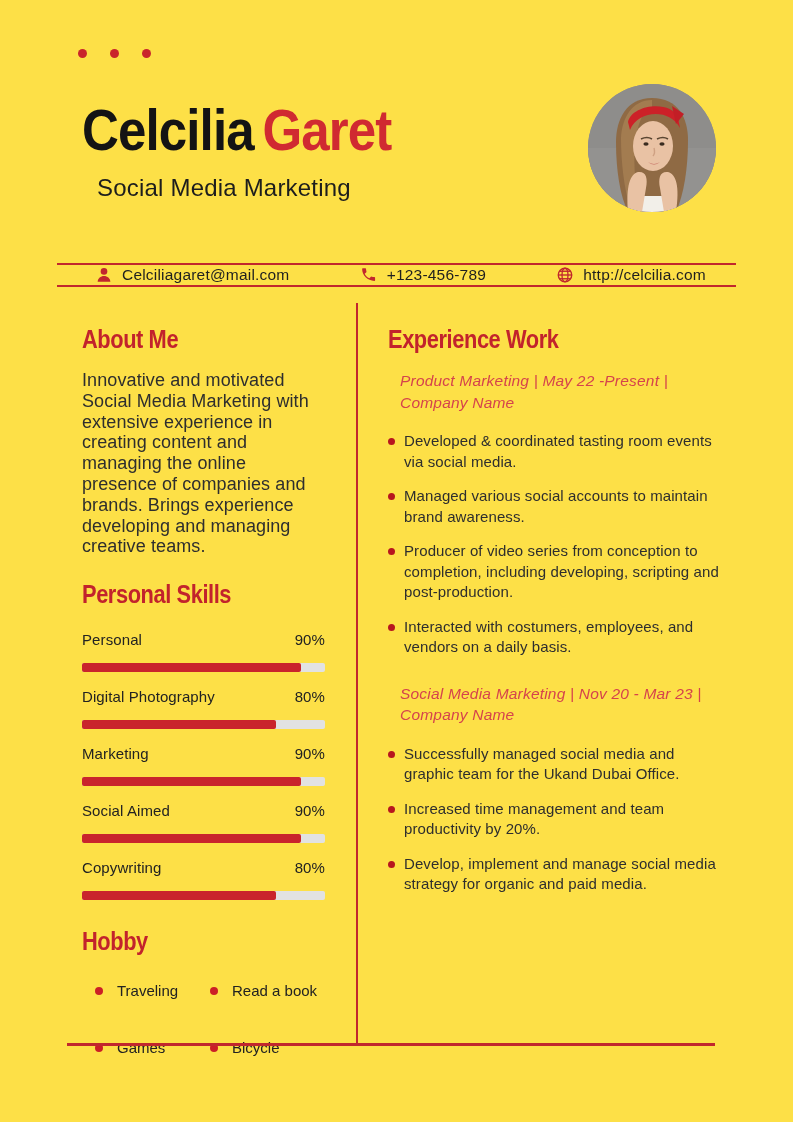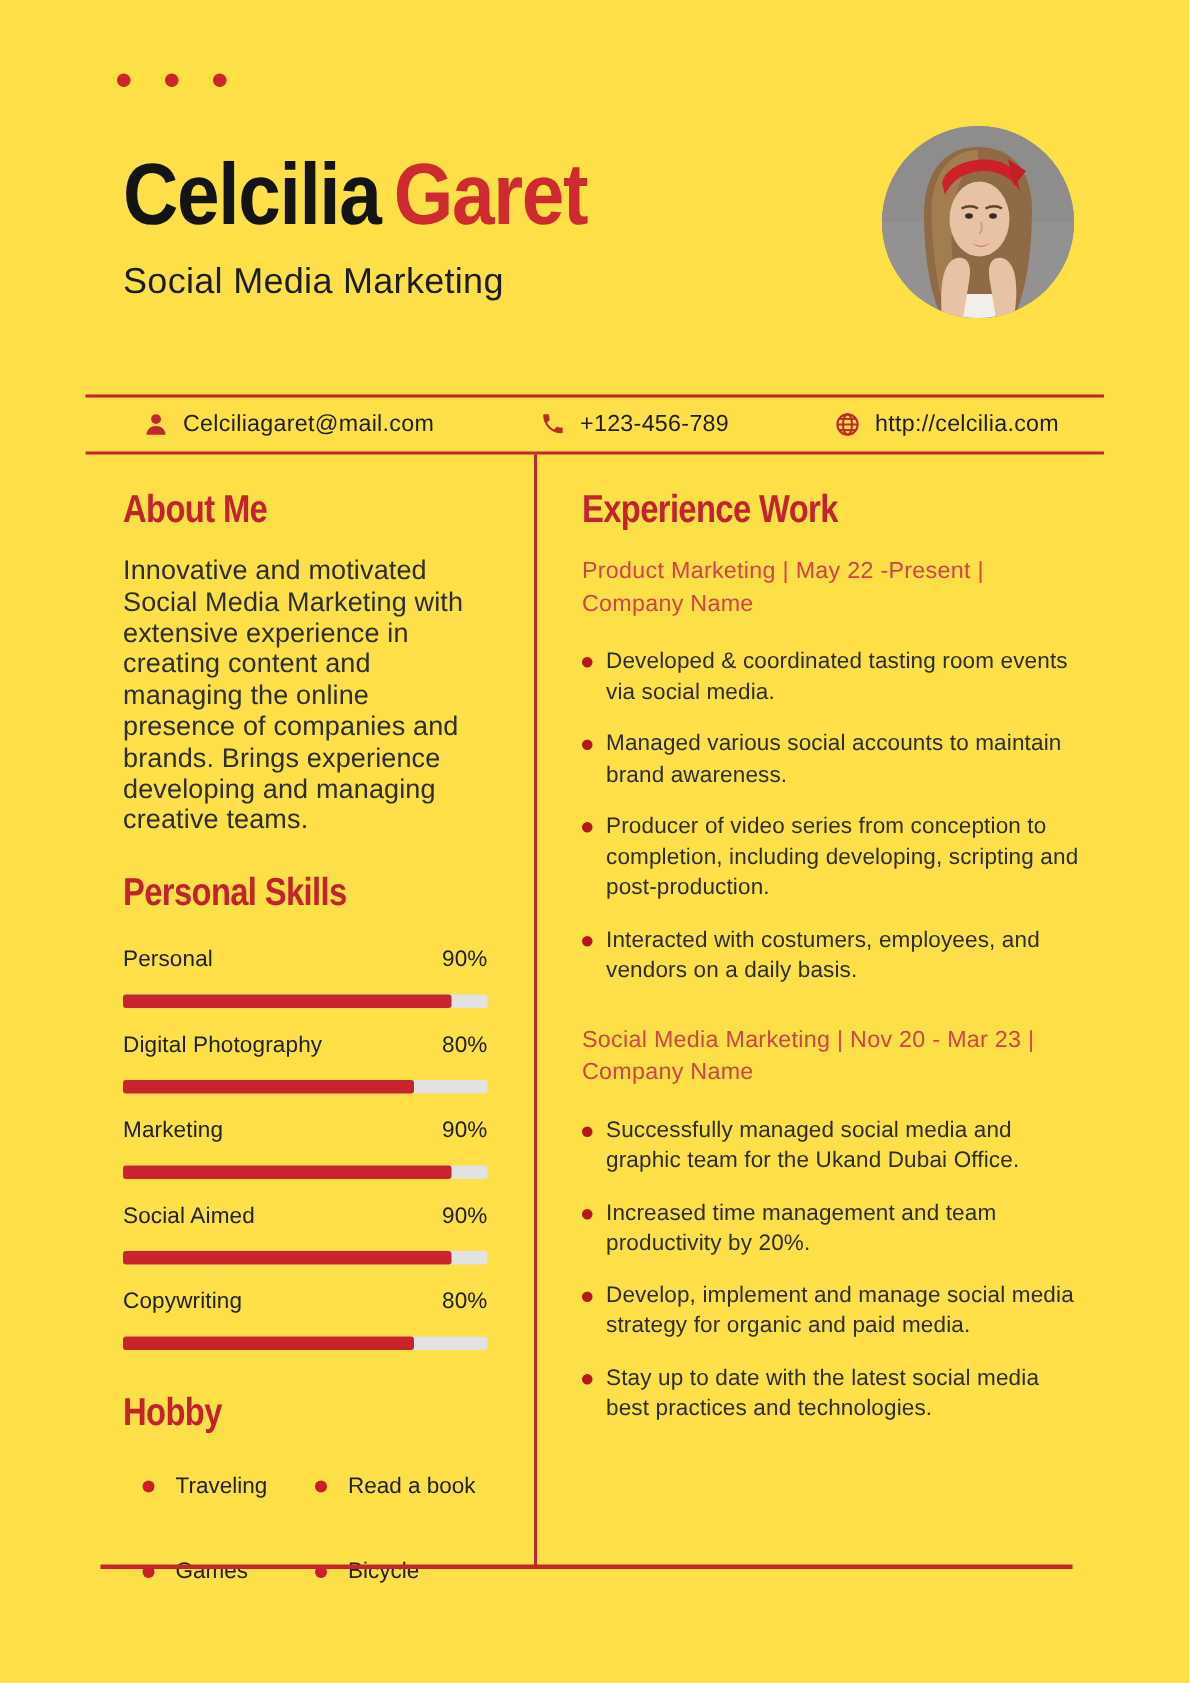--- a/index.html
+++ b/index.html
@@ -9,29 +9,29 @@
 
   
   .dots{position:absolute;left:78px;top:49px;display:flex;gap:23px;}
   .dot{width:9px;height:9px;border-radius:50%;background:#C9252B;}
 
   
   .name{position:absolute;left:82px;top:96px;font-size:58px;font-weight:bold;
         letter-spacing:-1px;white-space:nowrap;transform:scaleX(0.88);transform-origin:left;
         color:#141414;line-height:68px;}
   .name .last{color:#D02A31;margin-left:10px;}
-  .subtitle{position:absolute;left:82px;top:174px;font-size:24px;color:#1d1d1d;letter-spacing:0.2px;}
+  .subtitle{position:absolute;left:97px;top:174px;font-size:24px;color:#1d1d1d;letter-spacing:0.2px;}
 
   
   .photo{position:absolute;left:588px;top:84px;width:128px;height:128px;border-radius:50%;
          overflow:hidden;background:#8E8D8B;}
   .photo svg{display:block;}
 
   
-  .contact{position:absolute;left:57px;top:263px;width:679px;height:40px;
+  .contact{position:absolute;left:57px;top:263px;width:679px;height:24px;
            border-top:2.5px solid #C1272D;border-bottom:2.5px solid #C1272D;
            display:flex;align-items:center;justify-content:space-between;
            padding:0 30px 0 38px;}
   .c-item{display:flex;align-items:center;gap:9px;font-size:15.5px;color:#1f1f1f;letter-spacing:0.2px;}
   .c-icon{width:18px;height:18px;display:inline-flex;}
 
   
   .v-divider{position:absolute;left:356px;top:303px;width:2px;height:741px;background:#C1272D;}
   .bottom-line{position:absolute;left:67px;top:1043px;width:648px;height:2.5px;background:#C1272D;}
 
@@ -52,21 +52,21 @@
              font-size:15px;color:#222222;height:20px;letter-spacing:0.1px;}
   .bar{margin-top:12px;width:100%;height:9px;background:#E2E2E2;border-radius:2px;position:relative;}
   .bar-fill{height:100%;background:#C9242C;border-radius:2px;width:0;}
 
   .hobby-h{margin-top:26px !important;}
   .hobby-grid{margin-top:26px;display:grid;grid-template-columns:115px 1fr;row-gap:40px;padding-left:13px;}
   .hobby-item{display:flex;align-items:center;gap:14px;font-size:15px;color:#222222;}
   .h-dot{width:8px;height:8px;border-radius:50%;background:#CB1F26;flex:none;}
 
   .job-title{margin-top:16px;font-size:15.5px;line-height:21.5px;color:#D5434C;
-             letter-spacing:0.2px;}
+             font-style:italic;letter-spacing:0.2px;margin-left:12px;}
   .job-title.second{margin-top:25px;}
   .bullets{list-style:none;margin:18px 0 0 0;padding:0;}
   .bullets li{position:relative;padding-left:16px;margin-bottom:14px;
               font-size:15px;line-height:20.5px;color:#2e2e2e;letter-spacing:0.1px;}
   .bullets li::before{content:"";position:absolute;left:0;top:7px;width:7px;height:7px;
               border-radius:50%;background:#B7161E;}
 </style>
 </head>
 <body>
 
@@ -235,19 +235,18 @@
     </ul>
 
     <div class="job-title second">
       <span>Social Media Marketing | Nov 20 - Mar 23 |</span><br>
       <span>Company Name</span>
     </div>
     <ul class="bullets">
       <li>Successfully managed social media and graphic team for the Ukand Dubai Office.</li>
       <li>Increased time management and team productivity by 20%.</li>
       <li>Develop, implement and manage social media strategy for organic and paid media.</li>
-      <li>Stay up to date with the latest social media best practices and technologies.</li>
     </ul>
   </div>
 
   <div class="bottom-line"></div>
 
 </div>
 
 </body></html>

